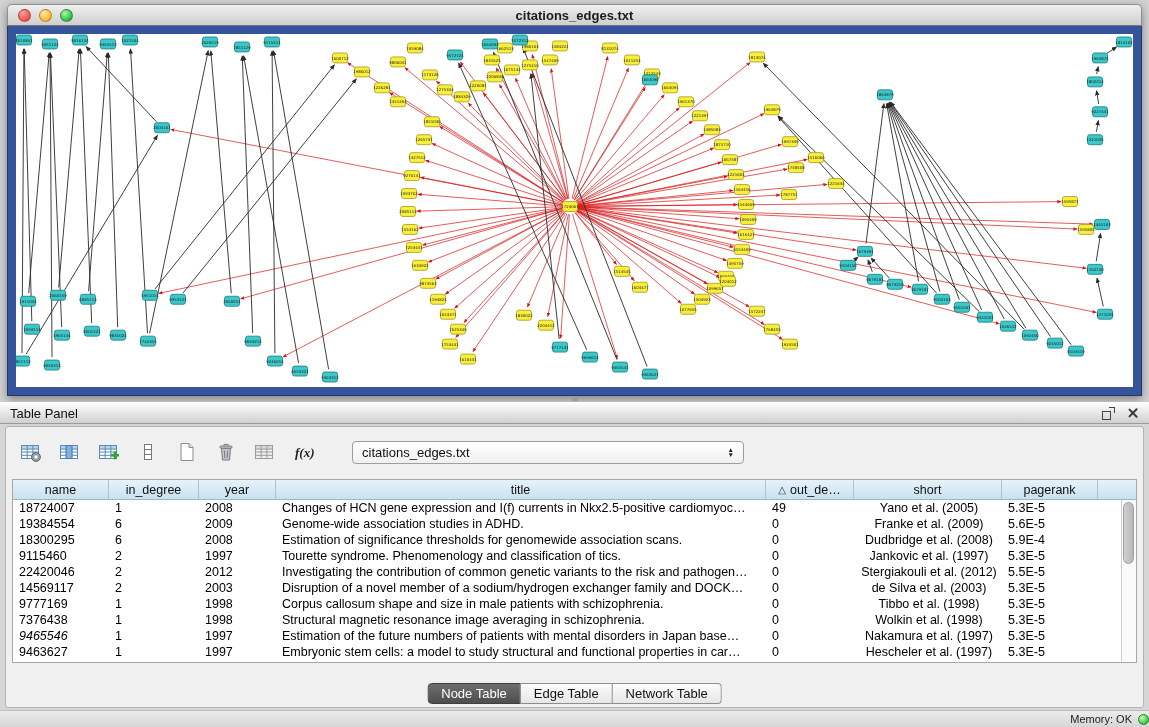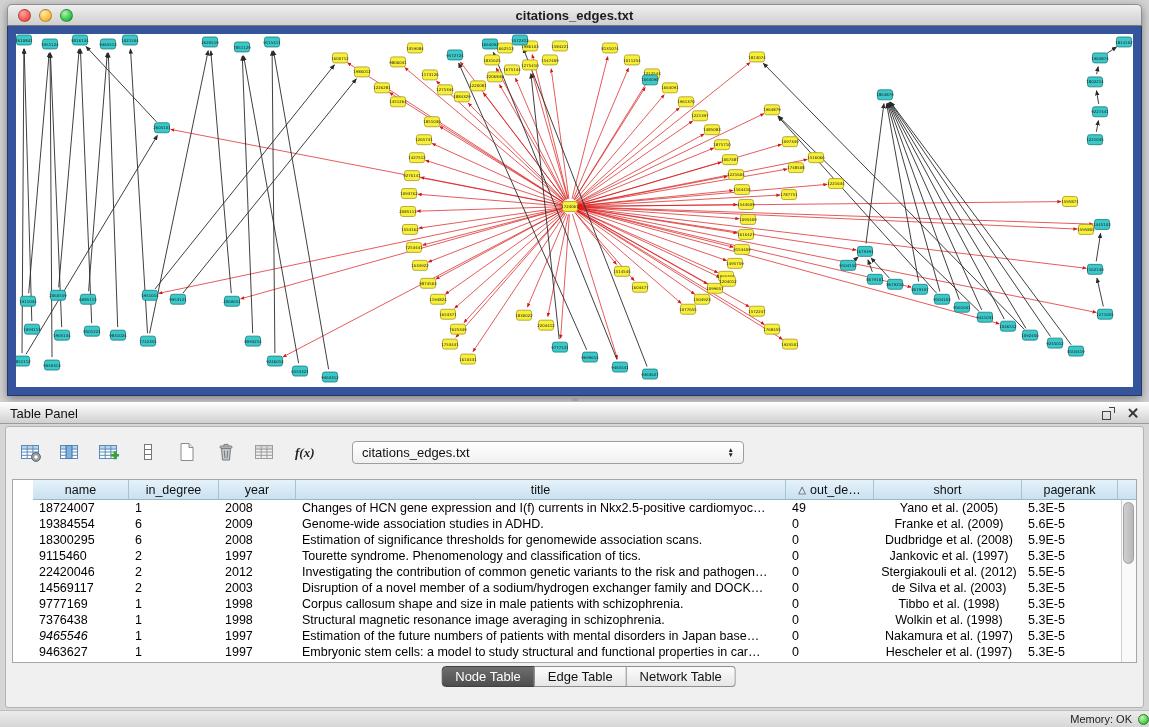--- a/index.html
+++ b/index.html
@@ -48,34 +48,34 @@
     background:#f0f0f0; border:1px solid #b3b3b3; border-radius:3px; }
   .toolbar { margin-top:8px; height:34px; display:flex; align-items:center; padding:0 12px; gap:13px; }
   .tool { width:26px; height:26px; display:flex; align-items:center; justify-content:center; cursor:default; }
   .combo { margin-left:22px; width:392px; height:23px; background:linear-gradient(#ffffff,#f0f0f0);
     border:1px solid #9e9e9e; border-radius:4px; display:flex; align-items:center;
     padding:0 9px; font-size:13px; color:#111; }
   .combo .arrows { margin-left:auto; display:flex; flex-direction:column; font-size:6.5px;
     line-height:5px; color:#222; }
 
   .table-wrap { margin:10px 6px 16px 6px; background:#fff; border:1px solid #a7a7a7;
-    position:relative; height:184px; overflow:hidden;padding-left:20px; }
+    position:relative; height:184px; overflow:hidden; }
   .thead { display:flex; height:20px; background:linear-gradient(#e6f2fa,#c9e1f0);
     border-bottom:1px solid #9fb6c6; }
   .th { border-right:1px solid #a9c2d4; display:flex; align-items:center; justify-content:center;
     font-size:12.5px; color:#101010; overflow:hidden; white-space:nowrap; }
   .th .sortg { margin-right:4px; font-size:10px; color:#333; }
   .tr { display:flex; height:16px; align-items:center; font-size:12.5px; color:#000; }
   .td { overflow:hidden; white-space:nowrap; text-overflow:ellipsis; padding:0 4px 0 6px; }
   .vscroll { position:absolute; right:0; top:20px; bottom:0; width:15px;
     background:#fafafa; border-left:1px solid #d0d0d0; }
   .vscroll .thumb { position:absolute; left:1px; top:2px; width:11px; height:62px;
     background:linear-gradient(90deg,#cfcfcf,#b8b8b8); border:1px solid #a0a0a0; border-radius:6px; }
 
-  .tabs { position:absolute; bottom:20px; left:50%; transform:translateX(-50%); display:flex;margin-left:14px; }
+  .tabs { position:absolute; bottom:3px; left:50%; transform:translateX(-50%); display:flex; }
   .tab { height:21px; padding:0 13px; font-size:13px; display:flex; align-items:center;
     background:linear-gradient(#fcfcfc,#e6e6e6); border:1px solid #8d8d8d; border-left:none; color:#111; }
   .tab:first-child { border-left:1px solid #8d8d8d; border-radius:4px 0 0 4px; }
   .tab:last-child { border-radius:0 4px 4px 0; }
   .tab.active { background:linear-gradient(#6e6e6e,#4d4d4d); color:#fff; border-color:#3f3f3f; }
 
   
   .statusbar { position:absolute; bottom:0; left:0; width:100%; height:17px;
     background:linear-gradient(#ececec,#d6d6d6); border-top:1px solid #bdbdbd;
     display:flex; align-items:center; justify-content:flex-end; padding-right:0; gap:6px; }
@@ -888,21 +888,21 @@
             <div class="td" style="width: 148px; text-align: center;">Franke et al. (2009)</div>
             <div class="td" style="width: 96px; text-align: left;">5.6E-5</div>
           </div>
           <div class="tr">
             <div class="td" style="width: 96px; text-align: left;">18300295</div>
             <div class="td" style="width: 90px; text-align: left;">6</div>
             <div class="td" style="width: 77px; text-align: left;">2008</div>
             <div class="td" style="width: 490px; text-align: left;">Estimation of significance thresholds for genomewide association scans.</div>
             <div class="td" style="width: 88px; text-align: left;">0</div>
             <div class="td" style="width: 148px; text-align: center;">Dudbridge et al. (2008)</div>
-            <div class="td" style="width: 96px; text-align: left;">5.9E-5</div>
+            <div class="td" style="width: 96px; text-align: left;">5.9E-4</div>
           </div>
           <div class="tr">
             <div class="td" style="width: 96px; text-align: left;">9115460</div>
             <div class="td" style="width: 90px; text-align: left;">2</div>
             <div class="td" style="width: 77px; text-align: left;">1997</div>
             <div class="td" style="width: 490px; text-align: left;">Tourette syndrome. Phenomenology and classification of tics.</div>
             <div class="td" style="width: 88px; text-align: left;">0</div>
             <div class="td" style="width: 148px; text-align: center;">Jankovic et al. (1997)</div>
             <div class="td" style="width: 96px; text-align: left;">5.3E-5</div>
           </div>

